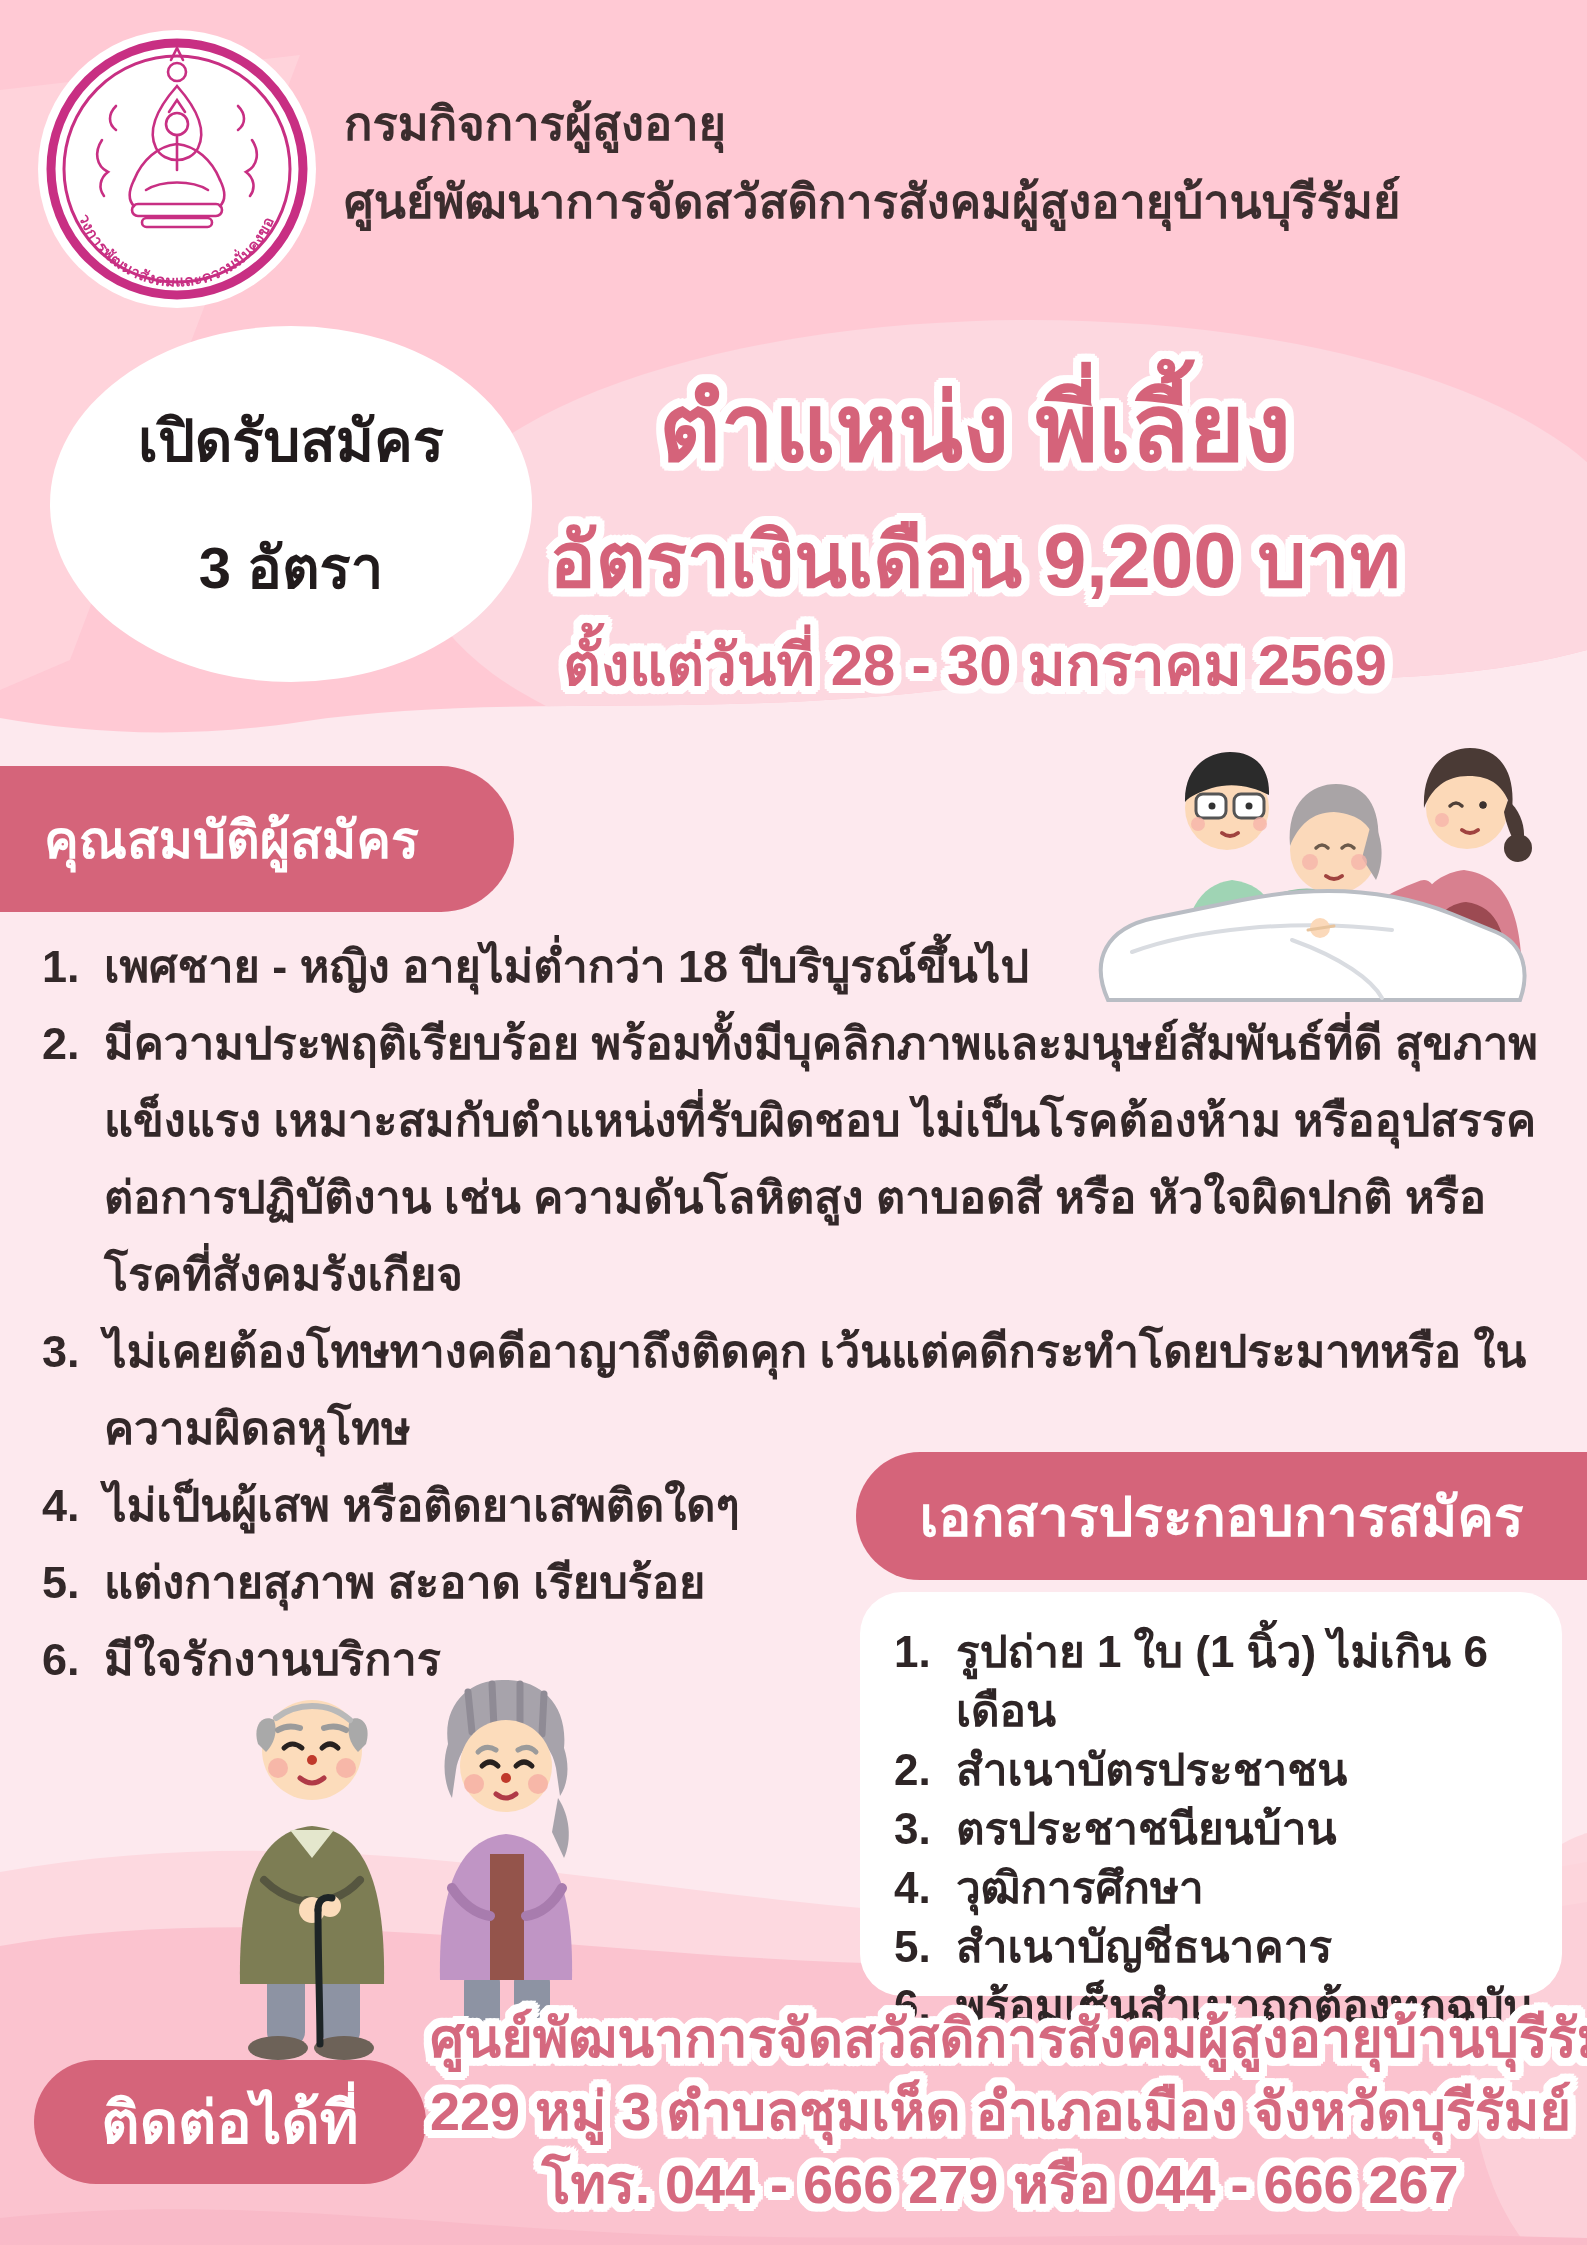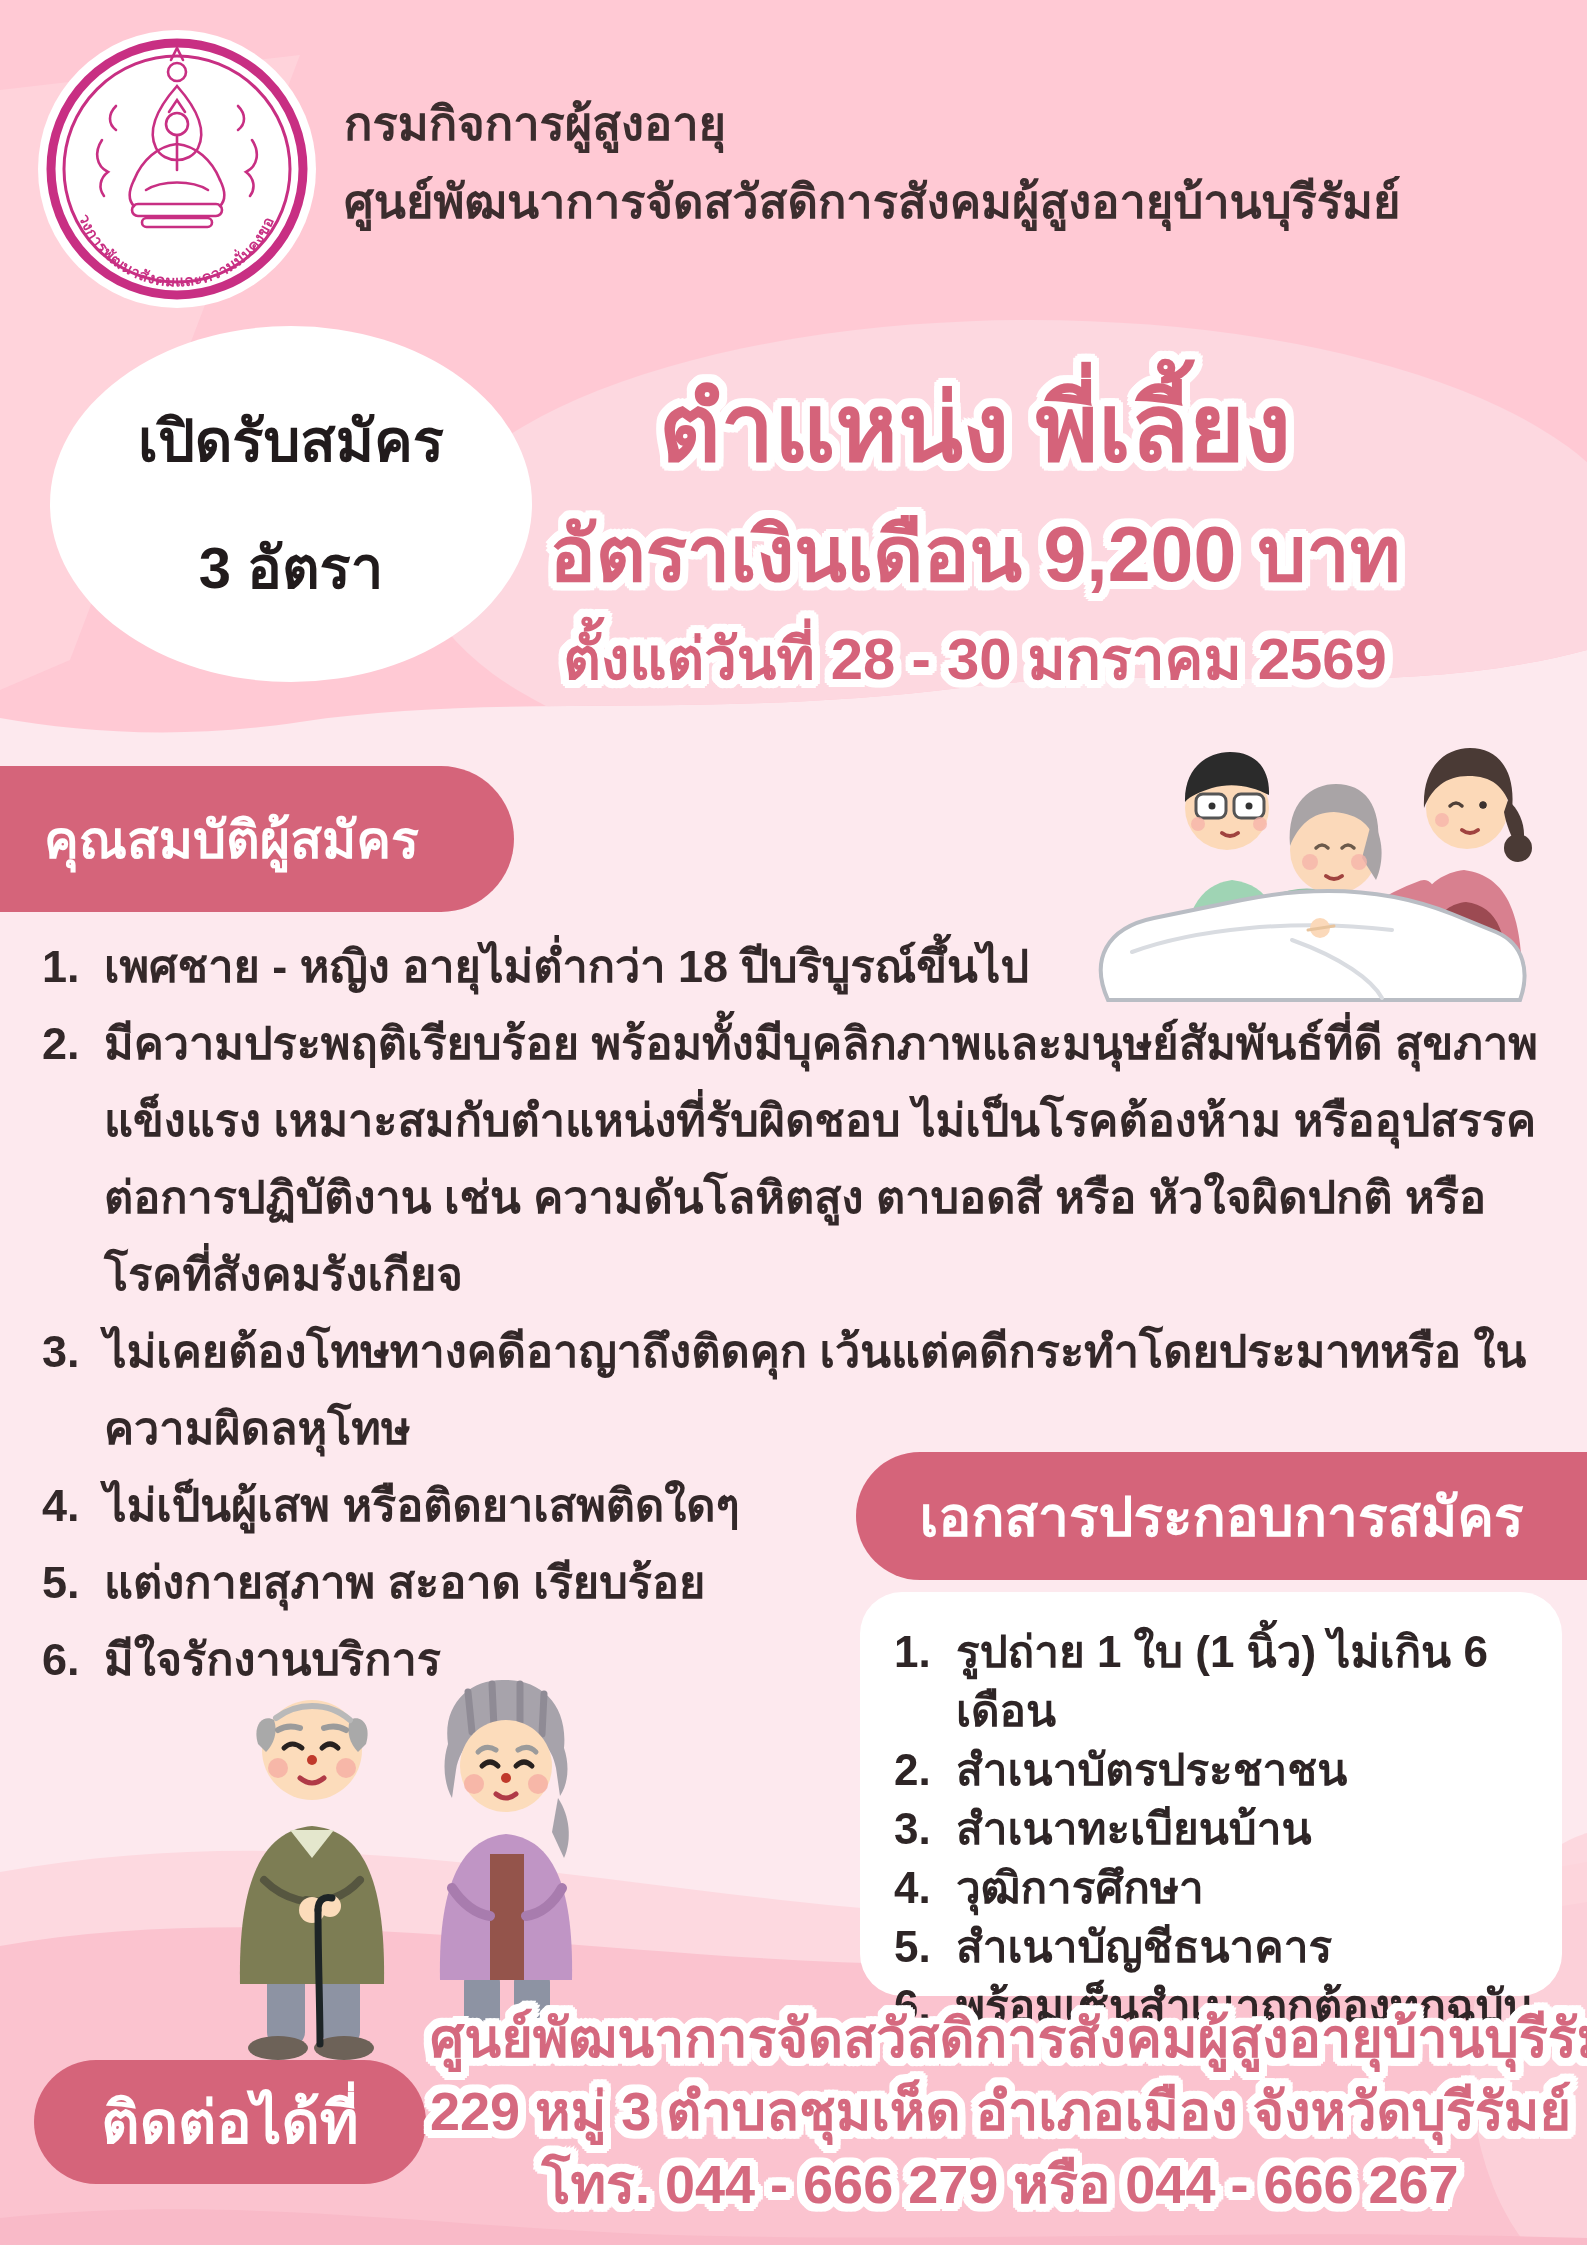--- a/index.html
+++ b/index.html
@@ -30,21 +30,21 @@
   
   .title-block{left:390px;top:368px;width:1170px;text-align:center;z-index:3;color:#d5637a;font-weight:800;}
   .outline-w{
     text-shadow:
       8px 0 0 #fff,-8px 0 0 #fff,0 8px 0 #fff,0 -8px 0 #fff,
       6px 6px 0 #fff,-6px 6px 0 #fff,6px -6px 0 #fff,-6px -6px 0 #fff,
       8px 4px 0 #fff,-8px 4px 0 #fff,8px -4px 0 #fff,-8px -4px 0 #fff,
       4px 8px 0 #fff,-4px 8px 0 #fff,4px -8px 0 #fff,-4px -8px 0 #fff;
   }
   .pos-title{font-size:95px;line-height:120px;}
-  .pos-salary{font-size:77px;line-height:100px;margin-top:16px;}
+  .pos-salary{font-size:77px;line-height:100px;margin-top:22px;}
   .pos-dates{font-size:58px;line-height:78px;margin-top:16px;}
 
   
   .qual-pill{
     left:0;top:766px;width:514px;height:146px;background:#d5647a;border-radius:0 82px 82px 0;
     display:flex;align-items:center;padding-left:44px;box-sizing:border-box;
     color:#fff;font-weight:800;font-size:52px;z-index:3;
   }
   .docs-pill{
     left:856px;top:1452px;width:731px;height:128px;background:#d5647a;border-radius:64px 0 0 64px;
@@ -227,21 +227,21 @@
   </ol>
 
   <div class="abs docs-pill">
     <span>เอกสารประกอบการสมัคร</span>
   </div>
 
   <div class="abs docs-box">
     <ol class="plain">
       <li>รูปถ่าย 1 ใบ (1 นิ้ว) ไม่เกิน 6 เดือน</li>
       <li>สำเนาบัตรประชาชน</li>
-      <li>สำเนาทะเบียนบ้าน</li>
+      <li>ตรประชาชนียนบ้าน</li>
       <li>วุฒิการศึกษา</li>
       <li>สำเนาบัญชีธนาคาร</li>
       <li>พร้อมเซ็นสำเนาถูกต้องทุกฉบับ</li>
     </ol>
   </div>
 
   <svg class="abs couple" viewBox="0 0 465 430">
 
     <g>
       <rect x="95" y="320" width="38" height="78" rx="14" fill="#8d93a3"></rect>

